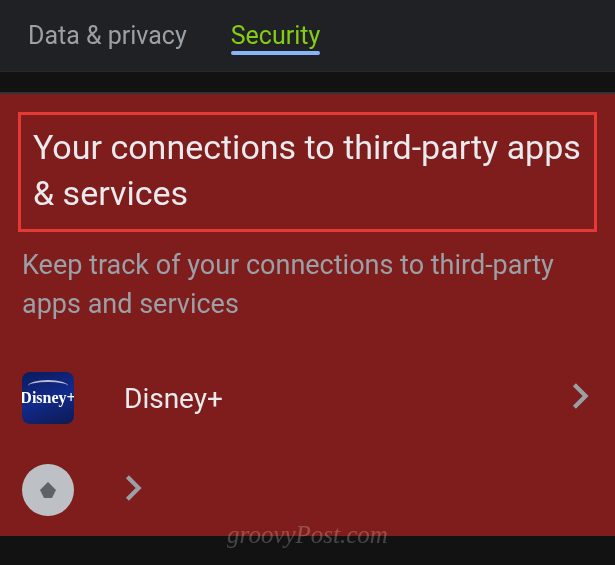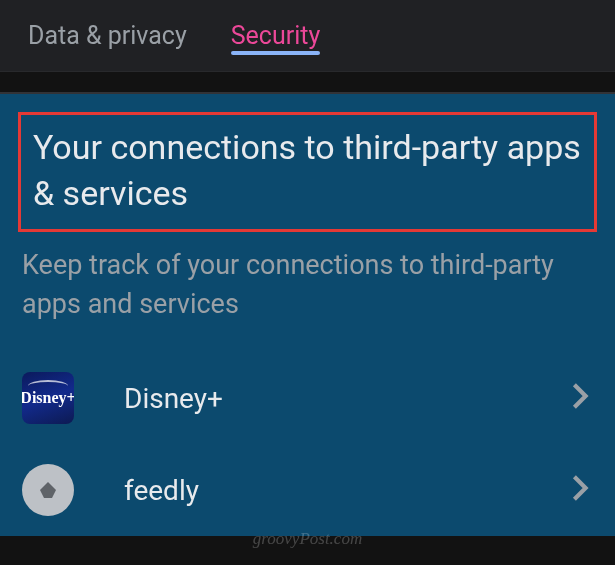--- a/index.html
+++ b/index.html
@@ -29,40 +29,40 @@
       height: 55px;
       display: flex;
       align-items: center;
       font-size: 25px;
       color: #9aa0a6;
       cursor: pointer;
       position: relative;
       white-space: nowrap;
     }
     .tab.active {
-      color: #ec4899;
+      color: #84cc16;
       justify-content: center;
     }
     .tab.active::after {
       content: '';
       position: absolute;
       bottom: 8px;
       left: 22px;
       right: 22px;
       height: 4px;
       background: #8ab4f8;
       border-radius: 3px;
     }
     .divider-line {
       height: 2px;
       background: #323337;
       margin-top: 20px;
     }
     .content {
-      background: #0c4a6e;
+      background: #7f1d1d;
       padding: 18px 18px 0 18px;
     }
     .highlight-box {
       border: 3px solid #e53935;
       padding: 10px 12px 12px 12px;
       margin-bottom: 14px;
     }
     .section-title {
       font-size: 34px;
       font-weight: 400;
@@ -147,21 +147,21 @@
       height: 28px;
       stroke: currentColor;
       stroke-width: 3;
       fill: none;
     }
     .watermark {
       position: absolute;
       bottom: 16px;
       left: 50%;
       transform: translateX(-50%);
-      font-size: 17px;
+      font-size: 25px;
       color: rgba(255,255,255,0.22);
       font-family: Georgia, serif;
       font-style: italic;
       pointer-events: none;
     }
   </style>
 </head>
 <body>
 
 <div class="tabs">
@@ -188,21 +188,20 @@
     <div class="app-name">Disney+</div>
     <div class="chevron">
       <svg viewBox="0 0 12 20">
           <polyline points="2,2 10,10 2,18"></polyline>
         </svg>
     </div>
   </div>
 
   <div class="app-row">
     <div class="app-icon icon-feedly"></div>
-    <div class="app-name">feedly</div>
     <div class="chevron">
       <svg viewBox="0 0 12 20">
           <polyline points="2,2 10,10 2,18"></polyline>
         </svg>
     </div>
   </div>
 </div>
 
 <div class="watermark">groovyPost.com</div>
 

